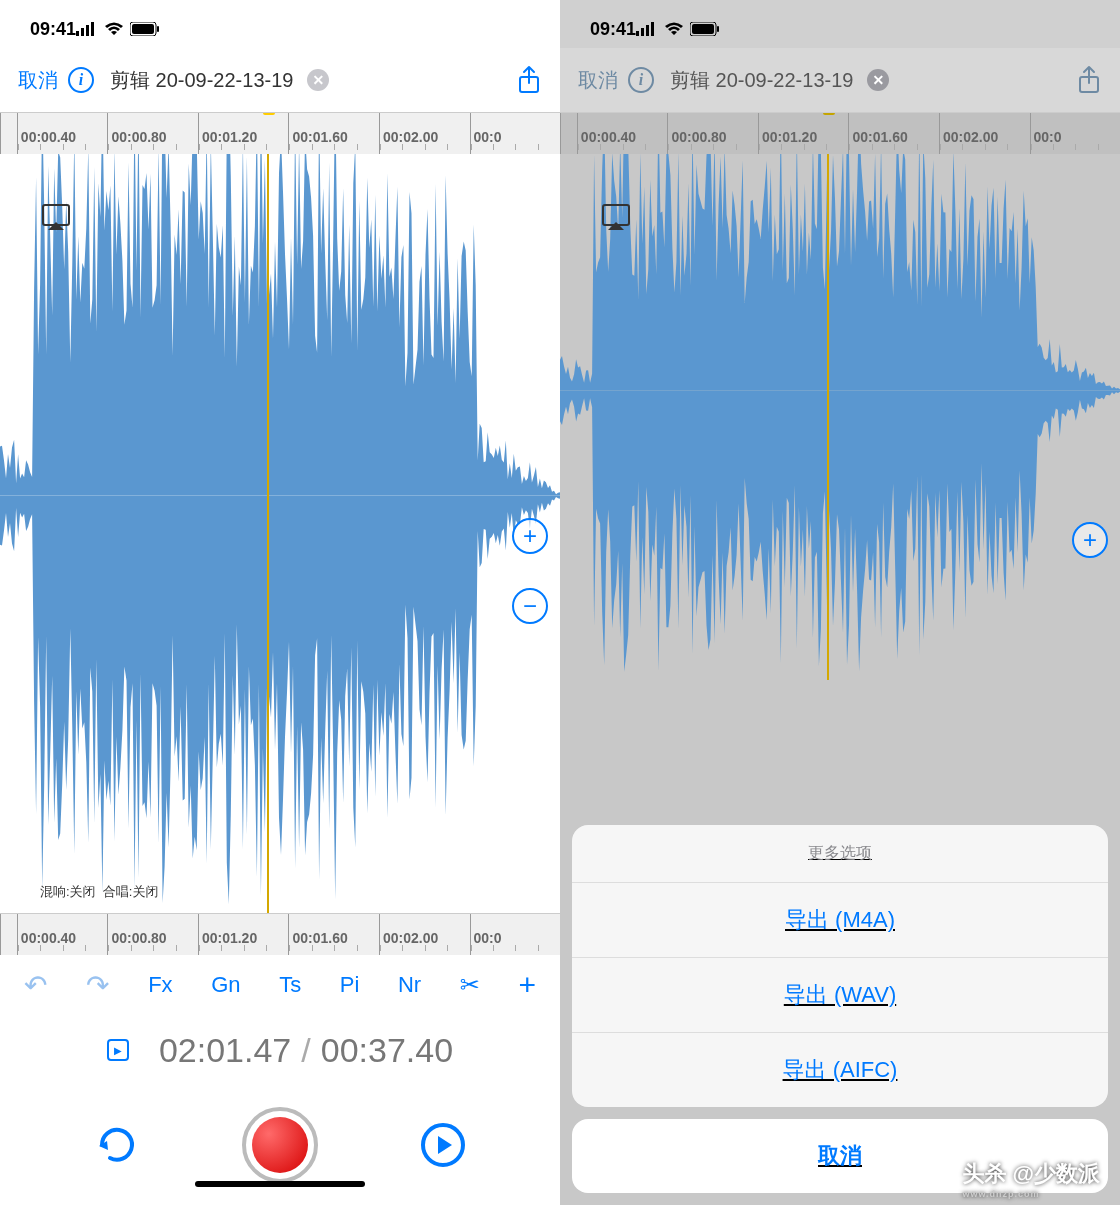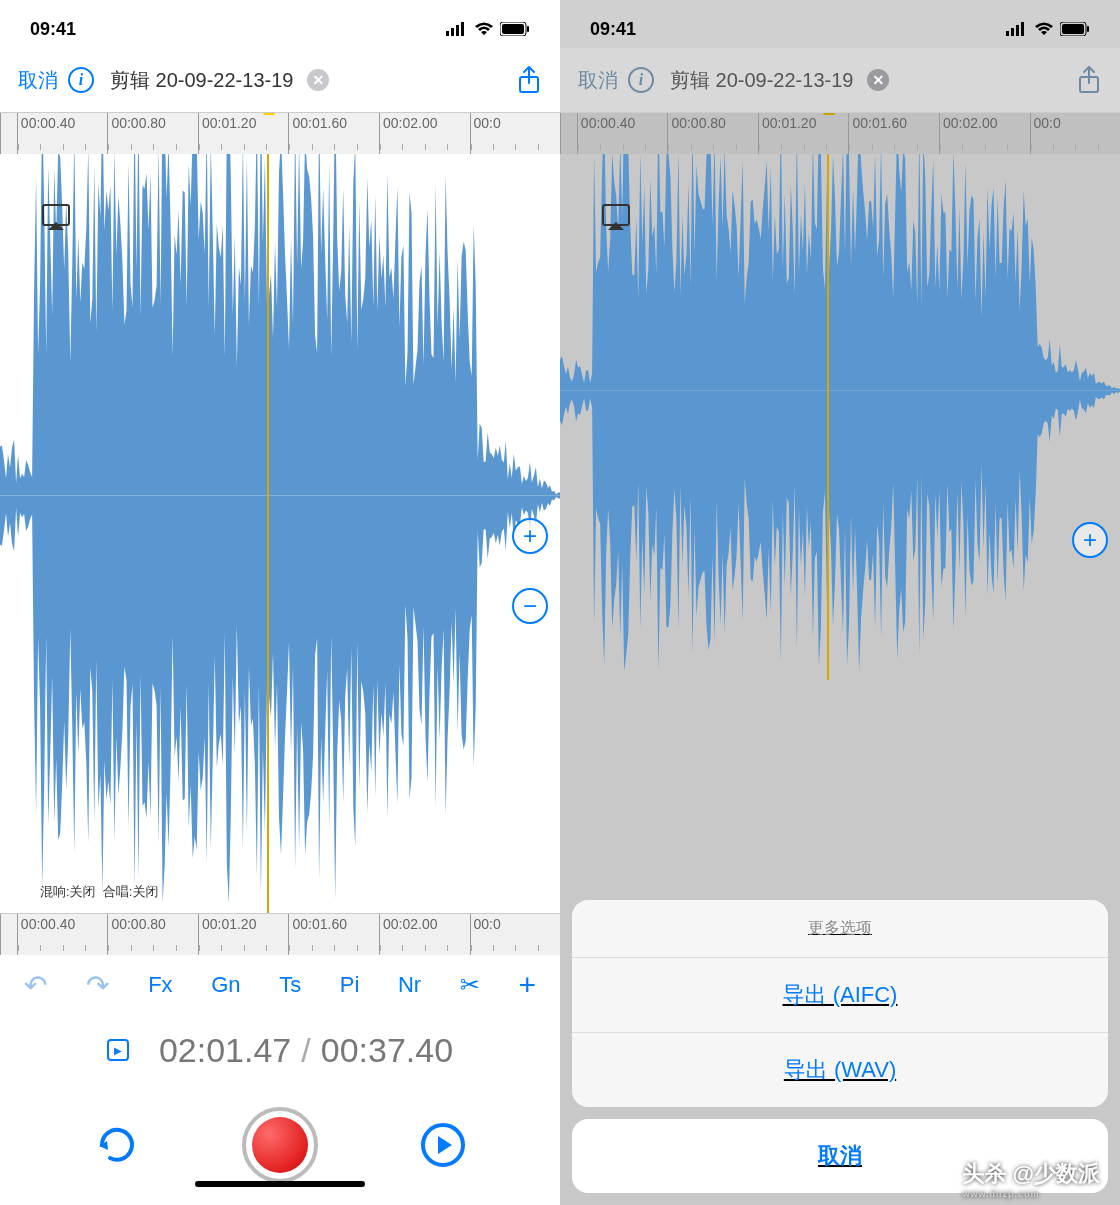--- a/index.html
+++ b/index.html
@@ -21,21 +21,20 @@
     height: 100%;
     position: relative;
     display: flex;
     flex-direction: column;
     background: #fff;
   }
   .phone.right-bg { background: #d0d0d0; }
   .status-bar {
     height: 48px;
     display: flex;
-    justify-content: space-between;
     align-items: center;
     padding: 10px 30px 0 30px;
     font-size: 18px;
     font-weight: 600;
     color: #000;
   }
   .status-icons { display: flex; align-items: center; gap: 6px; }
   .signal-icon, .wifi-icon, .battery-icon { display: inline-block; }
   .signal-icon svg, .wifi-icon svg, .battery-icon svg { display: block; }
   .nav-bar {
@@ -70,21 +69,22 @@
     border-top: 1px solid #ccc;
   }
   .phone.right-bg .ruler { background: #c0c0c0; }
   .ruler-content { display: flex; position: relative; height: 100%; }
   .ruler-cell {
     height: 100%;
     border-left: 1px solid #999;
     position: relative;
     display: flex;
     align-items: flex-start;
-    padding-top: 2px;
+    padding-top: 16px;
+    font-weight: bold;
   }
   .ruler-label { font-size: 14px; color: #666; padding-left: 3px; }
   .ruler-ticks {
     position: absolute; bottom: 0; left: 0; right: 0; height: 10px;
     display: flex;
   }
   .ruler-tick { width: 10%; border-left: 1px solid #aaa; height: 6px; }
   .waveform-area {
     flex: 1 1 auto;
     position: relative;
@@ -554,22 +554,23 @@
       <div class="zoom-controls" style="top:70%">
         <div class="zoom-btn">+</div>
       </div>
     </div>
 
     <div class="right-bottom-stub"></div>
 
     <div class="action-sheet">
       <div class="sheet-group">
         <div class="sheet-title">更多选项</div>
+        <div class="sheet-option">导出 (M4A)</div>
+        <div class="sheet-option">导出 (WAV)</div>
         <div class="sheet-option">导出 (AIFC)</div>
-        <div class="sheet-option">导出 (WAV)</div>
       </div>
       <div class="sheet-cancel">取消</div>
     </div>
 
     <div class="home-indicator"></div>
   </div>
 </div>
 
 <div class="watermark">
   <span>头杀 @少数派</span>

